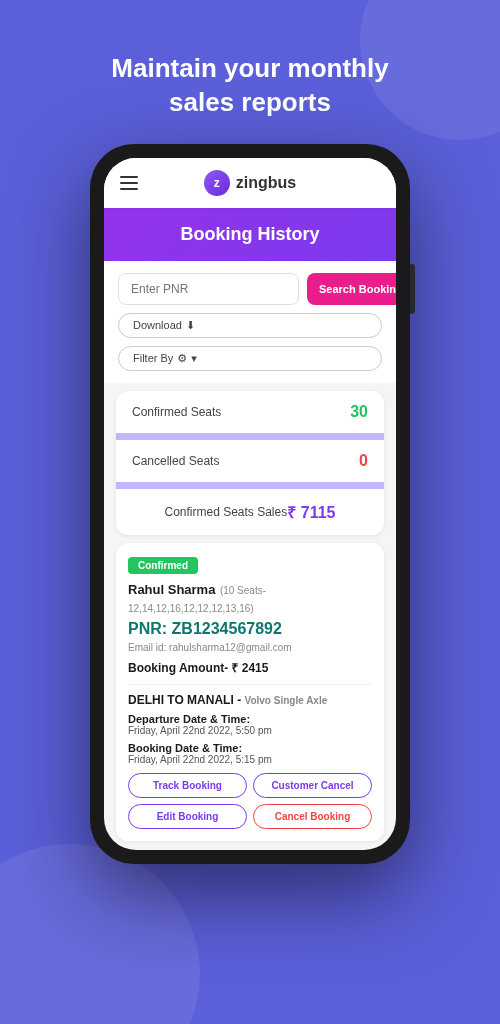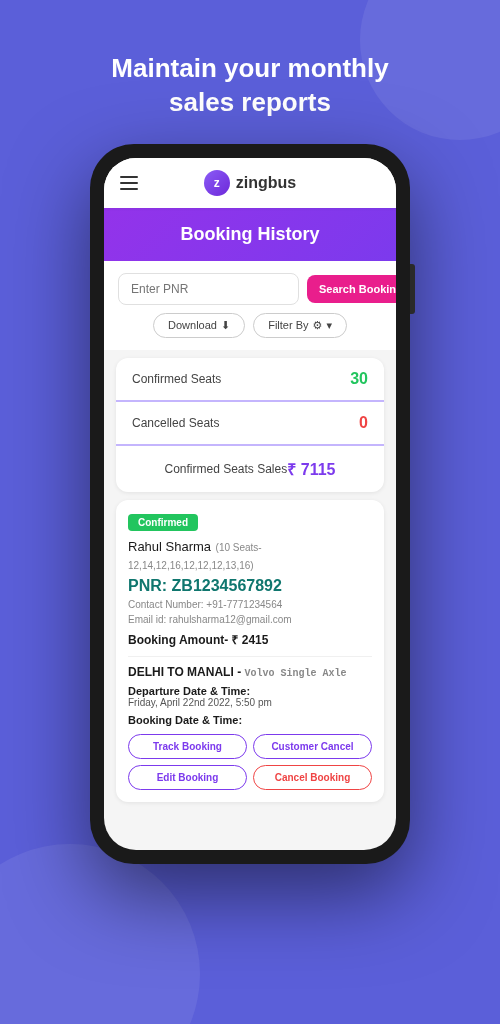--- a/index.html
+++ b/index.html
@@ -149,21 +149,20 @@
 
     
     .search-section {
       background: white;
       padding: 12px 14px 8px;
     }
     .search-row {
       display: flex;
       gap: 8px;
       margin-bottom: 8px;
-      align-items: center;
     }
     .pnr-input {
       flex: 1;
       border: 1.5px solid #e0e0e0;
       border-radius: 8px;
       padding: 8px 12px;
       font-size: 12px;
       color: #aaa;
       outline: none;
       background: white;
@@ -178,20 +177,21 @@
       font-weight: 600;
       cursor: pointer;
       white-space: nowrap;
     }
 
     .action-row {
       display: flex;
       gap: 8px;
       justify-content: center;
       padding-bottom: 4px;
+      flex-direction: column;
     }
     .outline-btn {
       border: 1.5px solid #ccc;
       background: white;
       border-radius: 20px;
       padding: 5px 14px;
       font-size: 11px;
       color: #444;
       cursor: pointer;
       display: flex;
@@ -205,21 +205,21 @@
       margin: 8px 12px;
       border-radius: 12px;
       overflow: hidden;
       box-shadow: 0 1px 4px rgba(0,0,0,0.08);
     }
     .stat-row {
       display: flex;
       align-items: center;
       justify-content: space-between;
       padding: 12px 16px;
-      border-bottom: 2px solid #c4b5fd;
+      border-bottom: 7px solid #c4b5fd;
     }
     .stat-row:last-child {
       border-bottom: none;
       justify-content: center;
     }
     .stat-label {
       font-size: 12px;
       color: #444;
       font-weight: 500;
     }
@@ -246,21 +246,21 @@
       color: white;
       font-size: 10px;
       font-weight: 600;
       padding: 3px 10px;
       border-radius: 4px;
       margin-bottom: 6px;
     }
 
     .passenger-name {
       font-size: 13px;
-      font-weight: 400;
+      font-weight: 700;
       color: #1a1a1a;
     }
     .seat-info {
       font-size: 10px;
       color: #888;
       font-weight: 400;
     }
 
     .pnr-number {
       font-size: 16px;
@@ -290,21 +290,20 @@
 
     .route-title {
       font-size: 12px;
       font-weight: 700;
       color: #1a1a1a;
       margin-bottom: 3px;
     }
     .route-subtitle {
       font-size: 10px;
       color: #888;
-      font-family: Liberation Mono, monospace;
     }
 
     .date-label {
       font-size: 11px;
       font-weight: 700;
       color: #1a1a1a;
       margin-top: 6px;
     }
     .date-value {
       font-size: 10px;
@@ -403,35 +402,35 @@
         </div>
       </div>
 
       <div class="booking-card">
         <div class="confirmed-badge">Confirmed</div>
         <div>
           <span class="passenger-name">Rahul Sharma</span>
           <span class="seat-info">(10 Seats- 12,14,12,16,12,12,12,13,16)</span>
         </div>
         <div class="pnr-number">PNR: ZB1234567892</div>
-        <div class="contact-info">Contact Number: +91-7771234564</div>
         <div class="contact-info">Email id: rahulsharma12@gmail.com</div>
         <div class="booking-amount">Booking Amount- ₹ 2415</div>
 
         <div class="divider"></div>
 
         <div class="route-title">
           <span>DELHI TO MANALI</span>
           <span> - </span>
           <span class="route-subtitle">Volvo Single Axle</span>
         </div>
 
         <div class="date-label">Departure Date &amp; Time:</div>
         <div class="date-value">Friday, April 22nd 2022, 5:50 pm</div>
         <div class="date-label">Booking Date &amp; Time:</div>
+        <div class="date-value">Friday, April 22nd 2022, 5:15 pm</div>
 
         <div class="action-buttons">
           <button class="action-btn outline-purple">Track Booking</button>
           <button class="action-btn outline-purple">Customer Cancel</button>
           <button class="action-btn outline-purple">Edit Booking</button>
           <button class="action-btn outline-red">Cancel Booking</button>
         </div>
       </div>
 
     </div>

